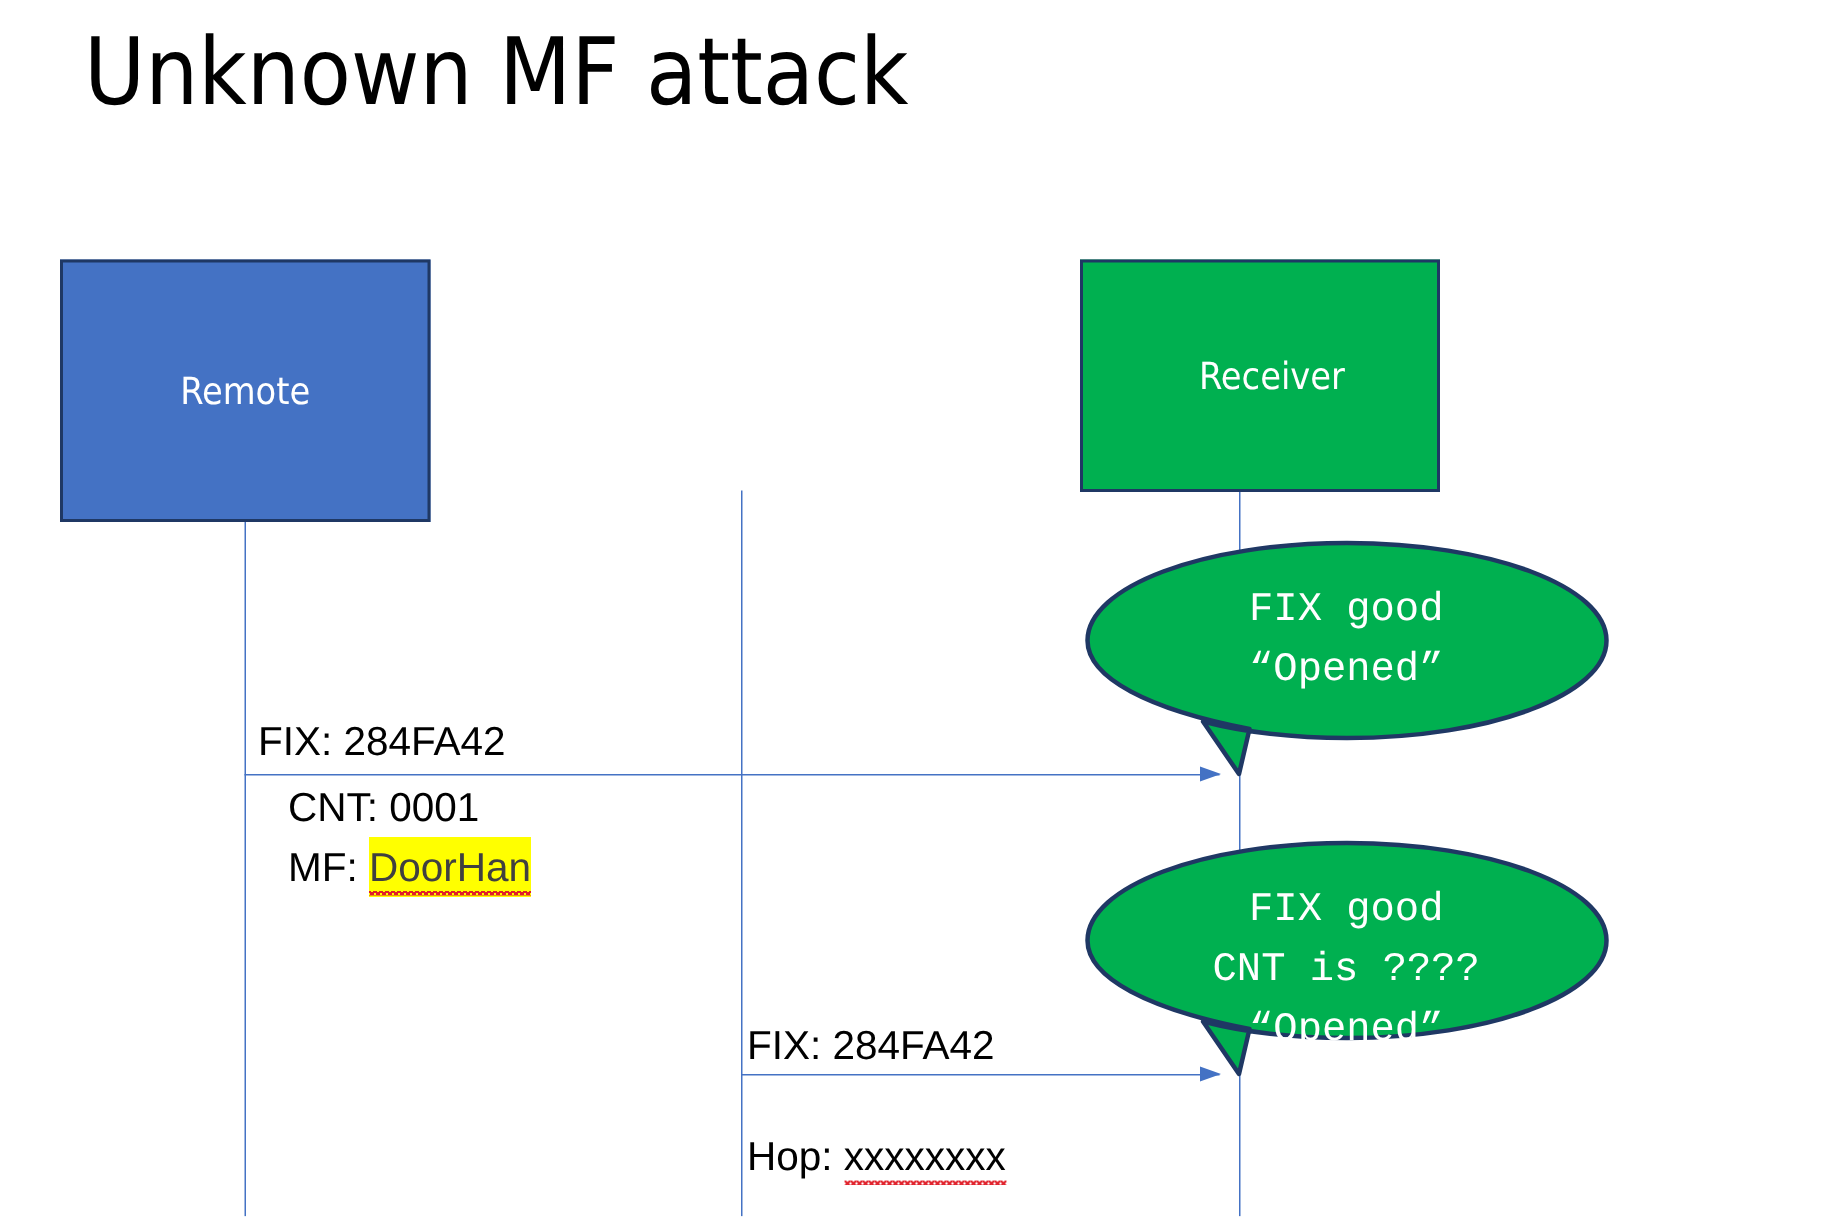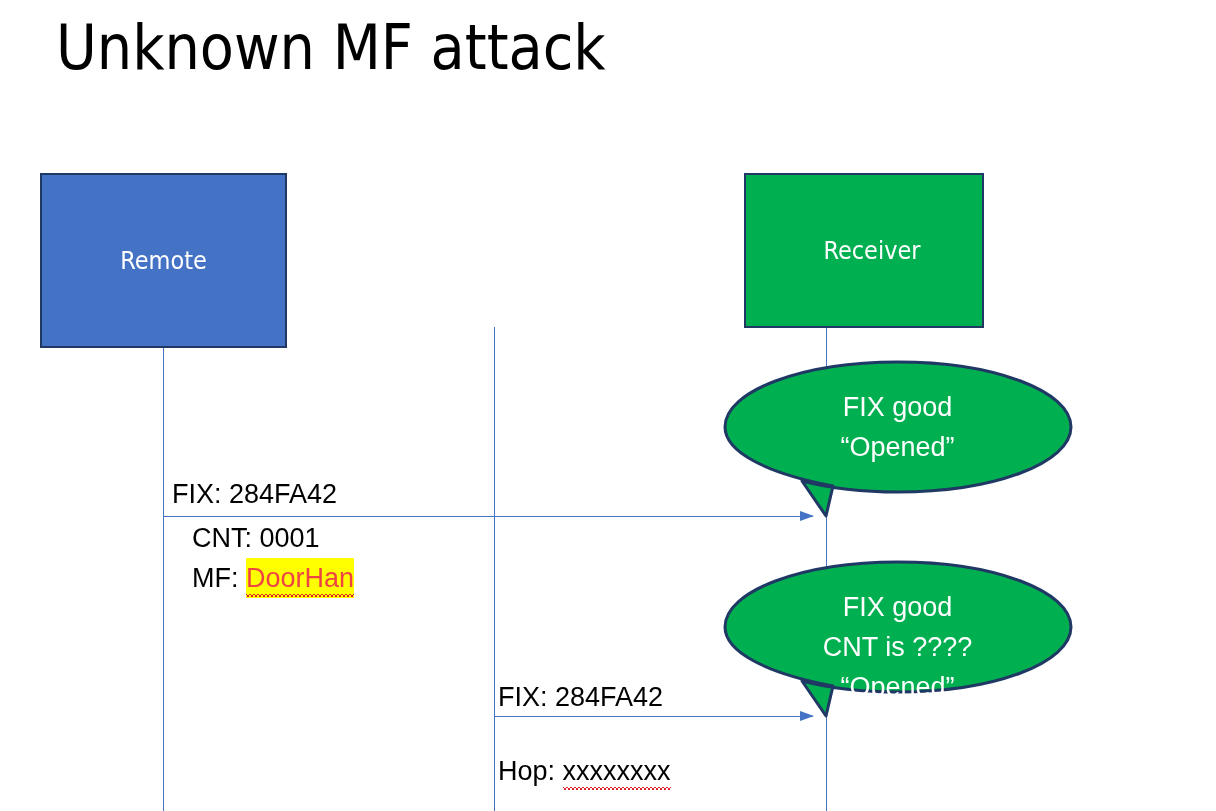--- a/index.html
+++ b/index.html
@@ -56,21 +56,21 @@
     justify-content: center;
     color: #ffffff;
     font-family: "DejaVu Sans Condensed", "DejaVu Sans", "Liberation Sans", sans-serif;
     font-stretch: condensed;
     font-size: 25px;
     font-weight: 400;
     line-height: 1.1;
   }
   #box-remote  { left: 40px;  top: 173px; width: 247px; height: 175px; background: #4472C4; }
   #box-flipper { left: 374px; top: 173px; width: 240px; height: 155px; background: #ED7D31; }
-  #box-receiver{ left: 744px; top: 173px; width: 240px; height: 155px; background: #00B050; padding-left: 16px; }
+  #box-receiver{ left: 720px; top: 173px; width: 240px; height: 155px; background: #00B050; padding-left: 16px; }
 
   
   .msg-arrow {
     position: absolute;
     height: 1px;
     background: #4472C4;
   }
   .msg-arrow::after {
     content: "";
     position: absolute;
@@ -95,21 +95,21 @@
     color: #000000;
     white-space: nowrap;
   }
   #label-remote-top    { left: 172px; top: 474px; }
   #label-remote-bottom { left: 172px; top: 518px; margin-left: 20px; }
   #label-flipper-top    { left: 498px; top: 677px; }
   #label-flipper-bottom { left: 498px; top: 721px; margin-top: 30px; }
 
   .hl {
     background: #FFFF00;
-    color: #ef4444;
+    color: #404040;
   }
   .squiggle {
     position: relative;
     display: inline-block;
   }
   .squiggle::after {
     content: "";
     position: absolute;
     left: 0;
     right: 0;
@@ -130,21 +130,21 @@
     display: block;
     overflow: visible;
   }
   .callout-text {
     position: absolute;
     left: 0;
     top: 0;
     width: 100%;
     text-align: center;
     color: #ffffff;
-    font-family: Liberation Sans, sans-serif;
+    font-family: Liberation Mono, monospace;
     font-stretch: condensed;
     font-size: 27px;
     line-height: 40px;
     pointer-events: none;
   }
   #callout-one   { left: 723px; top: 362px; width: 349px; height: 160px; }
   #callout-one   .callout-text { top: 25px; }
   #callout-two   { left: 723px; top: 562px; width: 349px; height: 160px; }
   #callout-two   .callout-text { top: 25px; }
 </style>

